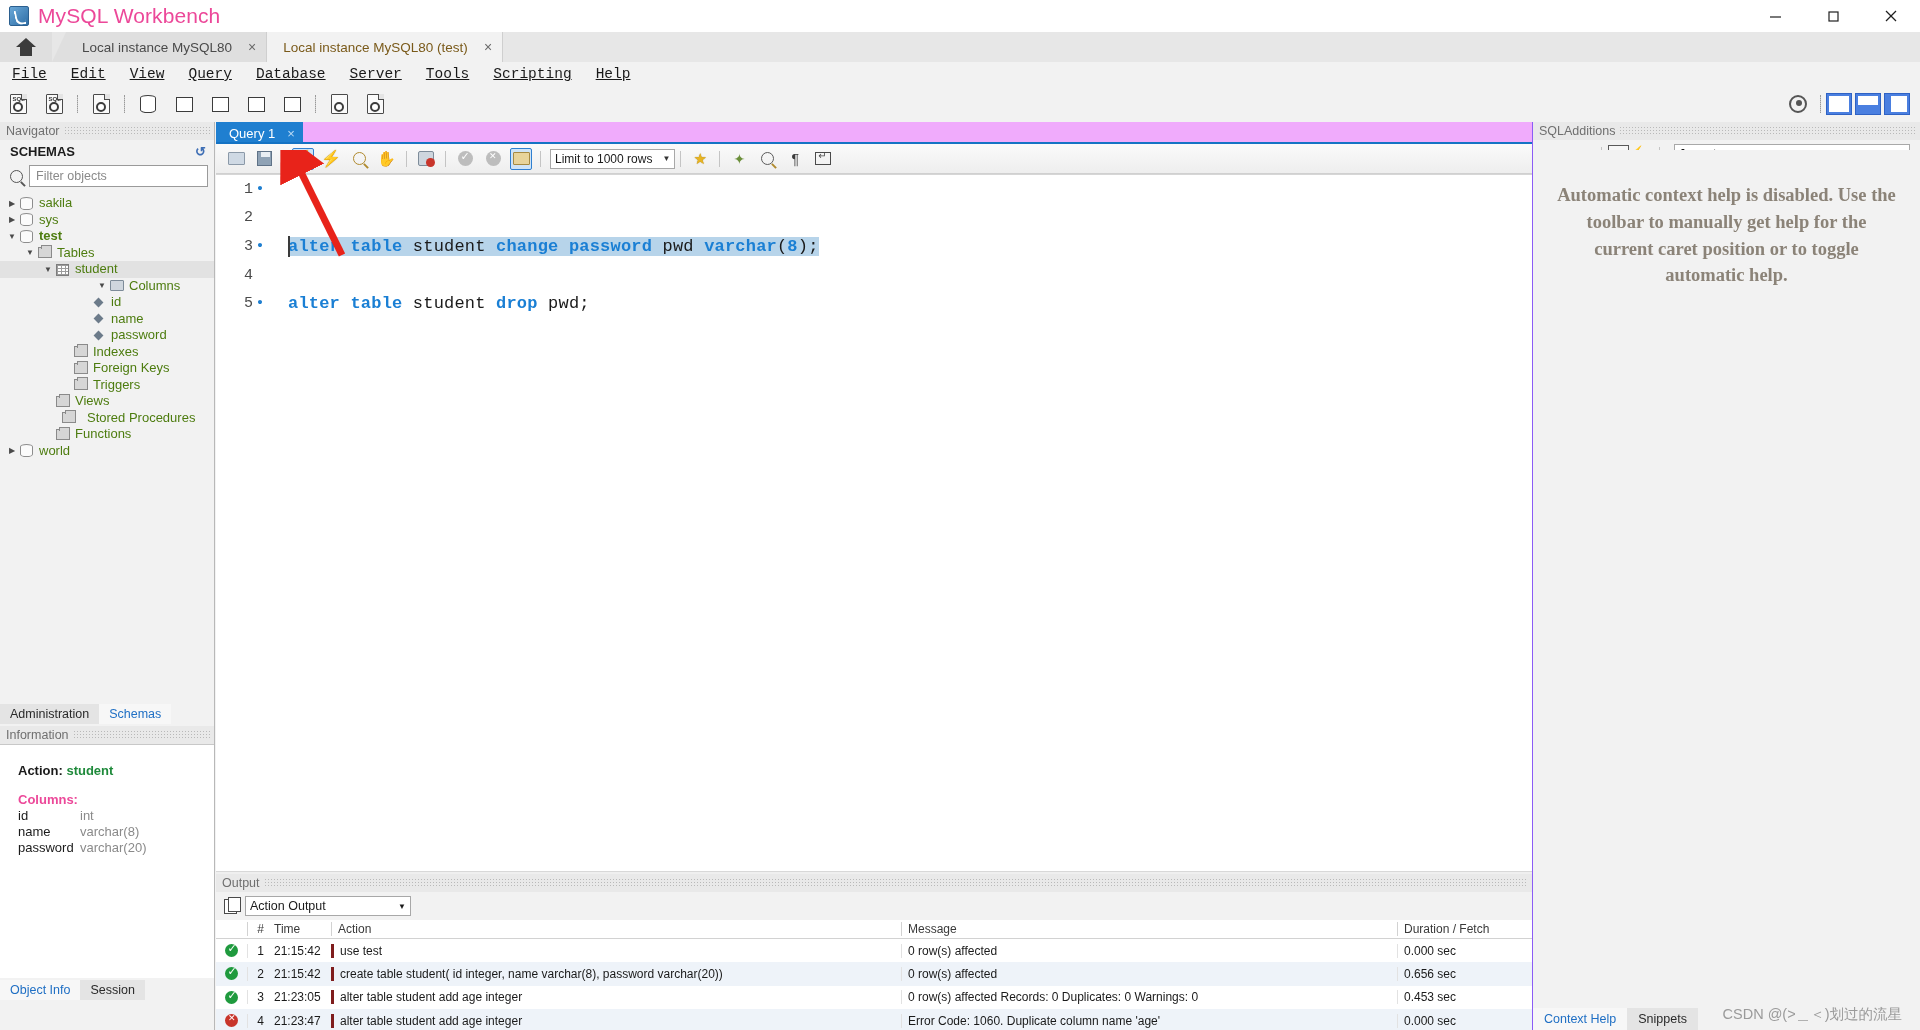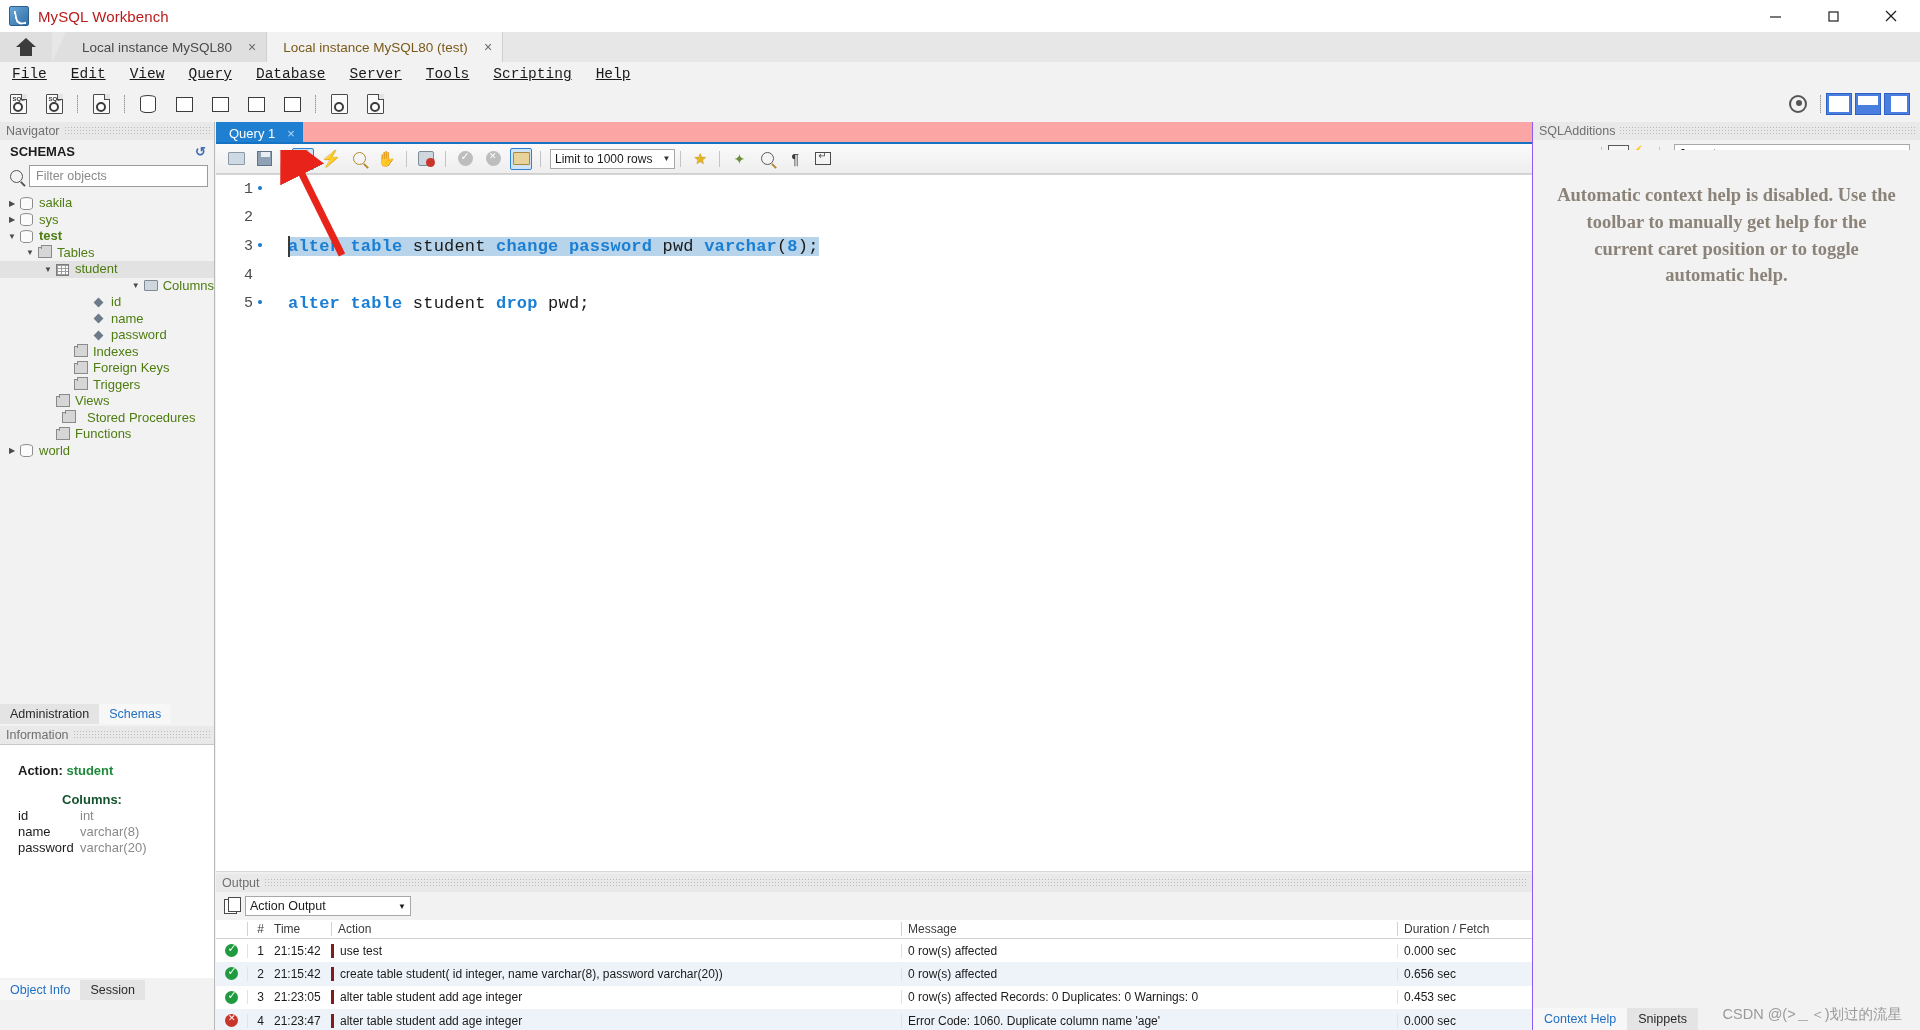--- a/index.html
+++ b/index.html
@@ -21,21 +21,21 @@
   .tb-logo {
     width: 20px; height: 20px; margin-left: 9px; margin-right: 9px;
     background: linear-gradient(135deg,#6aa8d8,#2f6ea5);
     border: 1px solid #2b5f8f; border-radius: 2px; position: relative;
   }
   .tb-logo:after {
     content:""; position:absolute; left:5px; top:3px; width:8px; height:13px;
     border-left: 2px solid #ffffff; border-bottom: 2px solid #fff;
     border-radius: 0 0 0 7px; transform: rotate(-12deg);
   }
-  .tb-title { font-size: 15px; color: #b91c1c; letter-spacing: .1px; }
+  .tb-title { font-size: 21px; color: #ec4899; letter-spacing: .1px; }
   .win-ctrls { position: absolute; right: 0; top: 0; height: 32px; display: flex; }
   .win-btn {
     width: 58px; height: 32px; display: flex; align-items: center; justify-content: center;
     font-size: 15px; color: #202020;
   }
   .win-btn.close-btn { color: #202020; }
   .win-btn svg { display:block; }
 
   
   .conntabs {
@@ -188,30 +188,30 @@
   .btab { font-size:12.5px; padding:3px 10px 3px 10px; color:#2a2a2a; background:#e4e4e4; }
   .btab.active { background:#f7f7f7; color:#1f6fc4; }
 
   .infopanel {
     position:absolute; left:0; width:214px; bottom:30px; top:742px; background:#fff;
     border-top:1px solid #c8c8c8;
   }
   .info-body { padding: 18px 0 0 18px; font-size:13px; }
   .info-tline { font-weight:bold; color:#1a1a1a; }
   .info-tline .green { color:#1f8a3b; }
-  .info-cols-h { font-weight:bold; margin-top:14px; color:#14532d;margin-left:44px; }
+  .info-cols-h { font-weight:bold; margin-top:14px; color:#ec4899; }
   .info-col { display:flex; margin-top:1px; }
   .info-col .n { width:62px; color:#1a1a1a; }
   .info-col .t { color:#8a8a8a; }
 
   
   .center {
     position:absolute; top:122px; left:216px; right:388px; bottom:0; background:#f2f2f2;
   }
-  .qtabs { height:22px; background:#fca5a5; display:flex; align-items:flex-end; position:relative;}
+  .qtabs { height:22px; background:#f0abfc; display:flex; align-items:flex-end; position:relative;}
   .qtab {
     height:22px; padding: 0 8px 0 13px; background:#1f7fd0; color:#fff; font-size:13px;
     display:flex; align-items:center;
   }
   .qtab .x { margin-left:12px; color:#bcdcf5; font-size:13px; }
   .qtabs-line { position:absolute; left:0; right:0; bottom:0; height:2px; background:#1573c4; }
   .qtoolbar {
     height:30px; background: linear-gradient(to bottom,#fafafa,#eeeeee);
     display:flex; align-items:center; padding-left:6px; border-bottom:1px solid #d0d0d0;
   }
@@ -505,21 +505,21 @@
           </span>
           <span class="tlabel">Tables</span>
         </div>
         <div class="trow sel" style="padding-left: 42px;">
           <span class="tri d"></span>
           <span class="tico">
             <span class="ic-table" style="display: block;"></span>
           </span>
           <span class="tlabel">student</span>
         </div>
-        <div class="trow" style="padding-left: 96px; justify-content: flex-end;">
+        <div class="trow" style="padding-left: 96px;">
           <span class="tri d"></span>
           <span class="tico">
             <span class="ic-cols" style="display: block;"></span>
           </span>
           <span class="tlabel">Columns</span>
         </div>
         <div class="trow" style="padding-left: 78px;">
           <span class="tri"></span>
           <span class="tico">
             <span class="ic-diamond" style="display: block;"></span>

